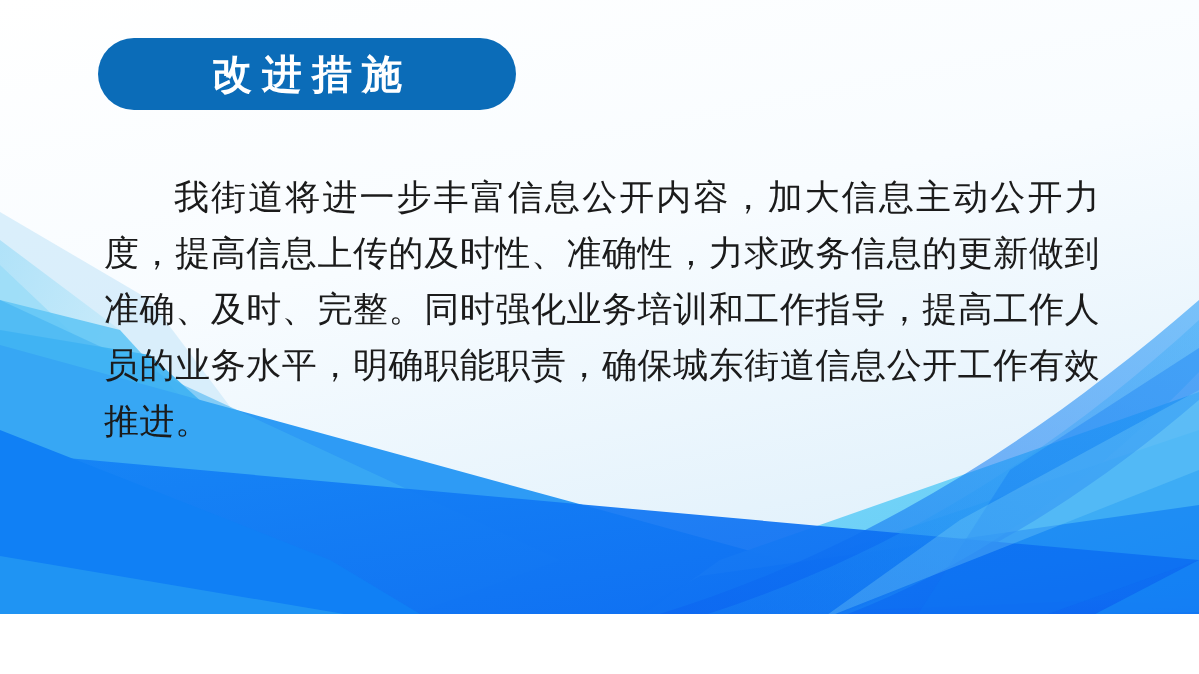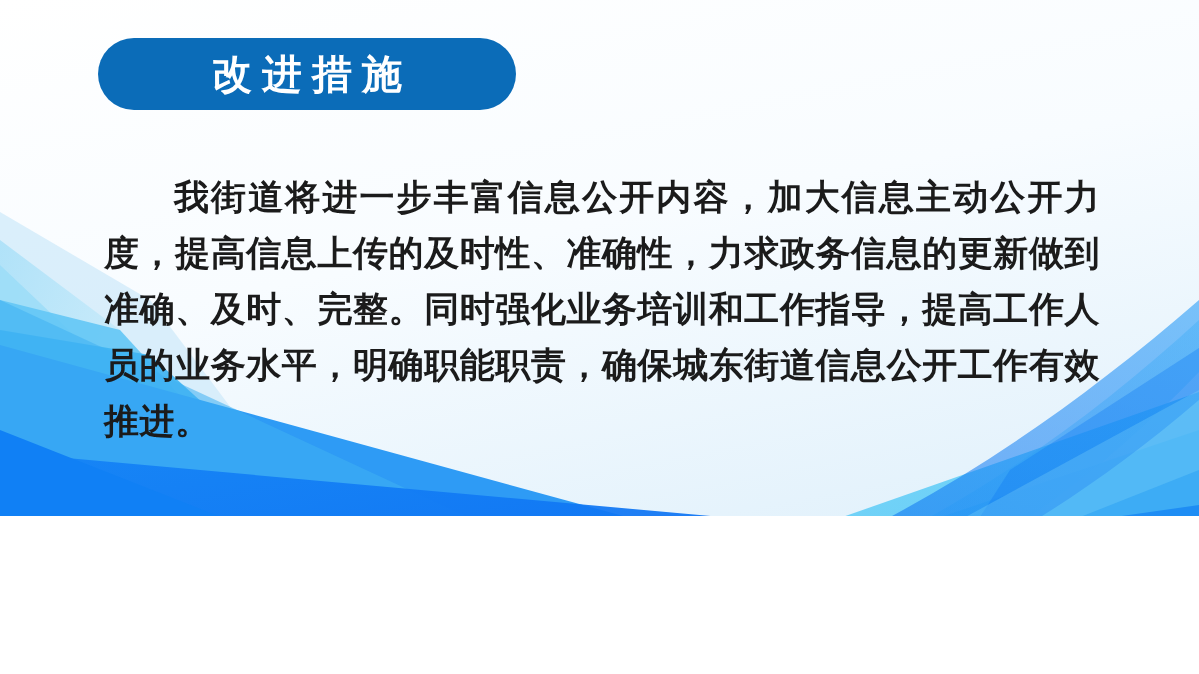--- a/index.html
+++ b/index.html
@@ -9,21 +9,21 @@
     width:1199px;
     height:674px;
     overflow:hidden;
     background:#ffffff;
     font-family:"Liberation Serif", serif;
   }
 
   .slide {
     position:relative;
     width:1199px;
-    height:516px;
+    height:614px;
     overflow:hidden;
     background:linear-gradient(160deg,#ffffff 0%,#fdfeff 38%,#f4fafe 60%,#eaf6fd 80%,#e2f2fc 100%);
   }
 
   
   .bg-layer {
     position:absolute;
     left:0; top:0;
     width:1199px; height:674px;
     pointer-events:none;
@@ -63,21 +63,20 @@
     width:996px;
     z-index:20;
     color:#1b1b1b;
     font-family:"Liberation Serif", serif;
     font-size:35px;
     line-height:56px;
     text-align:justify;
     text-justify:inter-ideograph;
     text-indent:70px;
     letter-spacing:0.5px;
-    font-weight:bold;
   }
 </style>
 </head>
 <body>
 
 <div class="slide">
 
   <div class="bg-layer">
     <svg viewBox="0 0 1199 674" preserveAspectRatio="none" xmlns="http://www.w3.org/2000/svg">
       <defs>

